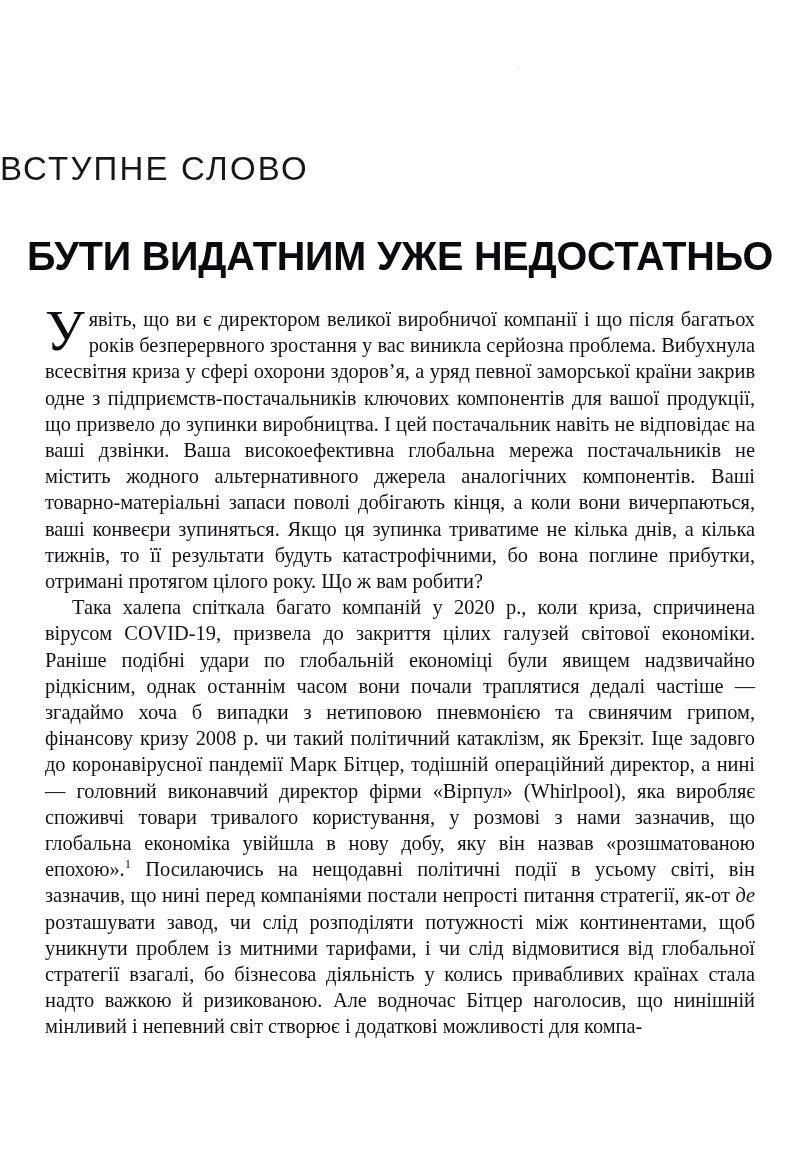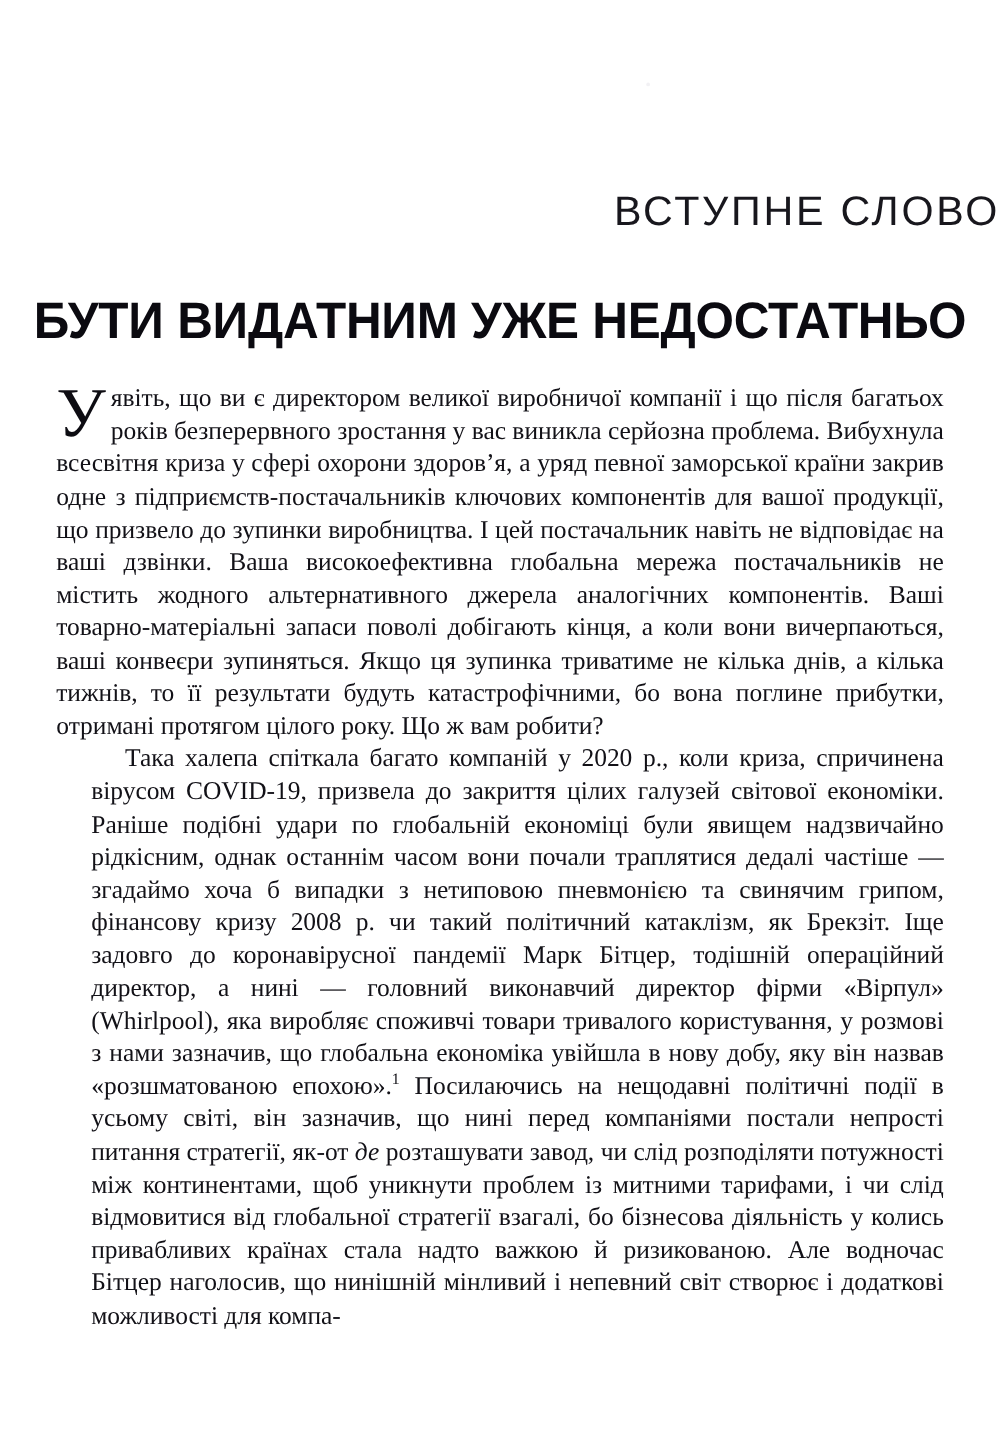--- a/index.html
+++ b/index.html
@@ -18,21 +18,21 @@
     color: #100f14;
     box-sizing: border-box;
   }
 
   
   .eyebrow {
     position: absolute;
     top: 150px;
     left: 0;
     width: 800px;
-    text-align: right;
+    text-align: left;
     font-family: "Liberation Sans", "DejaVu Sans", sans-serif;
     font-weight: 400;
     font-size: 33px;
     letter-spacing: 2.2px;
     color: #18171d;
     white-space: nowrap;
   }
 
   .chapter-title {
     position: absolute;
@@ -69,21 +69,20 @@
     color: #121117;
     letter-spacing: -0.02px;
   }
 
   p.para + p.para {
     margin-top: 0;
   }
 
   p.indent {
     text-indent: 27px;
-    margin-left: 28px;
   }
 
   
   .dropcap {
     float: left;
     font-family: "Liberation Serif", "DejaVu Serif", serif;
     font-size: 56px;
     line-height: 46px;
     font-weight: 400;
     padding: 1px 4px 0 0;

